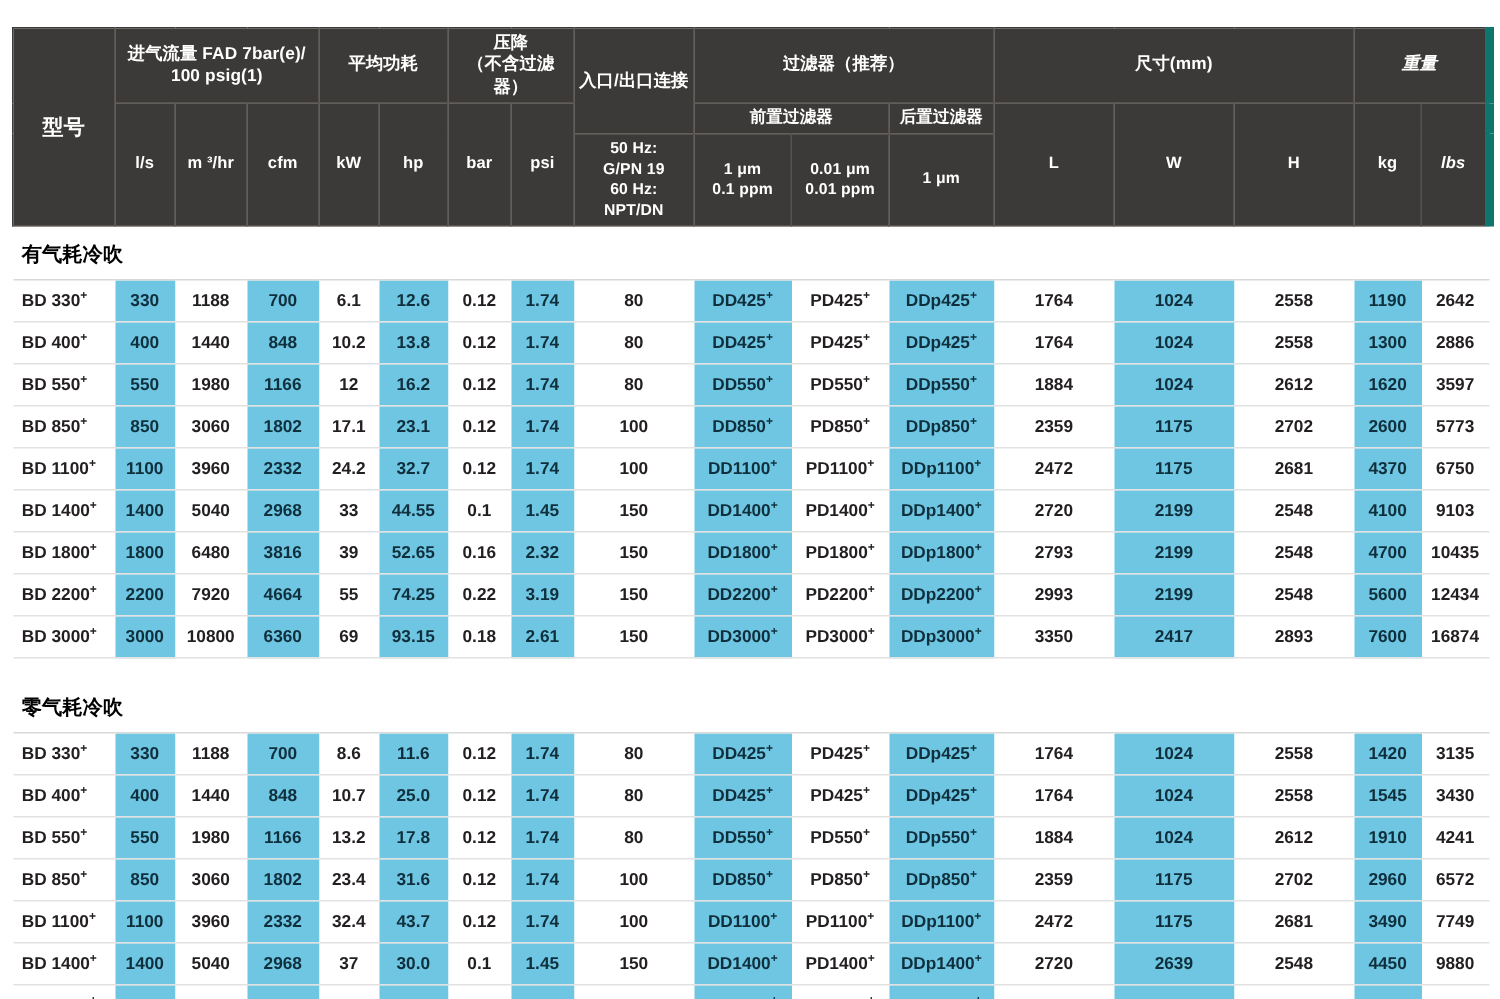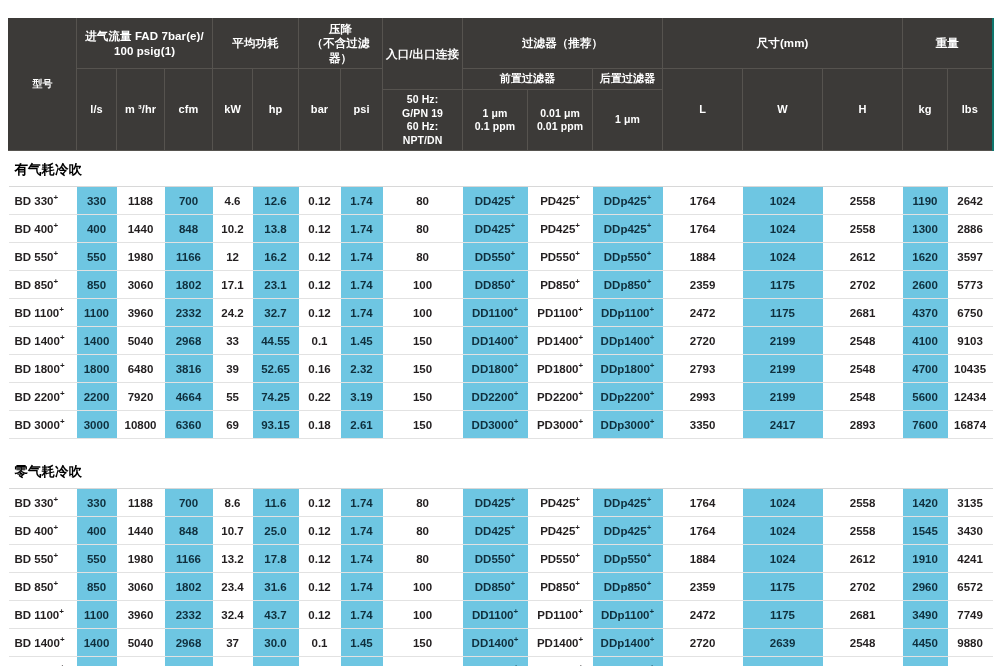--- a/index.html
+++ b/index.html
@@ -21,25 +21,25 @@
     font-size:11.5px;
     font-weight:600;
     text-align:center;
     vertical-align:middle;
     border:1px solid #56534f;
     padding:3px 2px;
     line-height:1.25;
     letter-spacing:0.1px;
   }
   thead th.outer-l{border-left:1px solid #3c3a38;}
-  thead th.outer-r{border-right:2px solid #0f766e;}
+  thead th.outer-r{border-right:6px solid #0f766e;font-style:italic;}
   thead tr:first-child th{border-top:1px solid #3c3a38;}
   th.grp{font-size:11.5px;}
   th.unit{font-size:11px;font-weight:600;}
-  th.model{font-size:10px;}
+  th.model{font-size:14px;}
   th.multiline{font-size:10.5px;line-height:1.3;margin-top:40px;}
 
   
   td.section-title{
     text-align:left;
     font-size:13.5px;
     font-weight:700;
     color:#000000;
     padding:7px 4px 5px 6px;
     background:#ffffff;
@@ -155,21 +155,21 @@
 
     <tbody id="table-body">
         <tr>
           <td class="section-title" colspan="17">有气耗冷吹</td>
         </tr>
         <tr>
           <td class="model-cell plain">BD 330<sup class="plus">+</sup></td>
           <td class="hl">330</td>
           <td class="plain">1188</td>
           <td class="hl">700</td>
-          <td class="plain">4.6</td>
+          <td class="plain">6.1</td>
           <td class="hl">12.6</td>
           <td class="plain">0.12</td>
           <td class="hl">1.74</td>
           <td class="plain">80</td>
           <td class="hl">DD425<sup class="plus">+</sup></td>
           <td class="plain">PD425<sup class="plus">+</sup></td>
           <td class="hl">DDp425<sup class="plus">+</sup></td>
           <td class="plain">1764</td>
           <td class="hl">1024</td>
           <td class="plain">2558</td>

